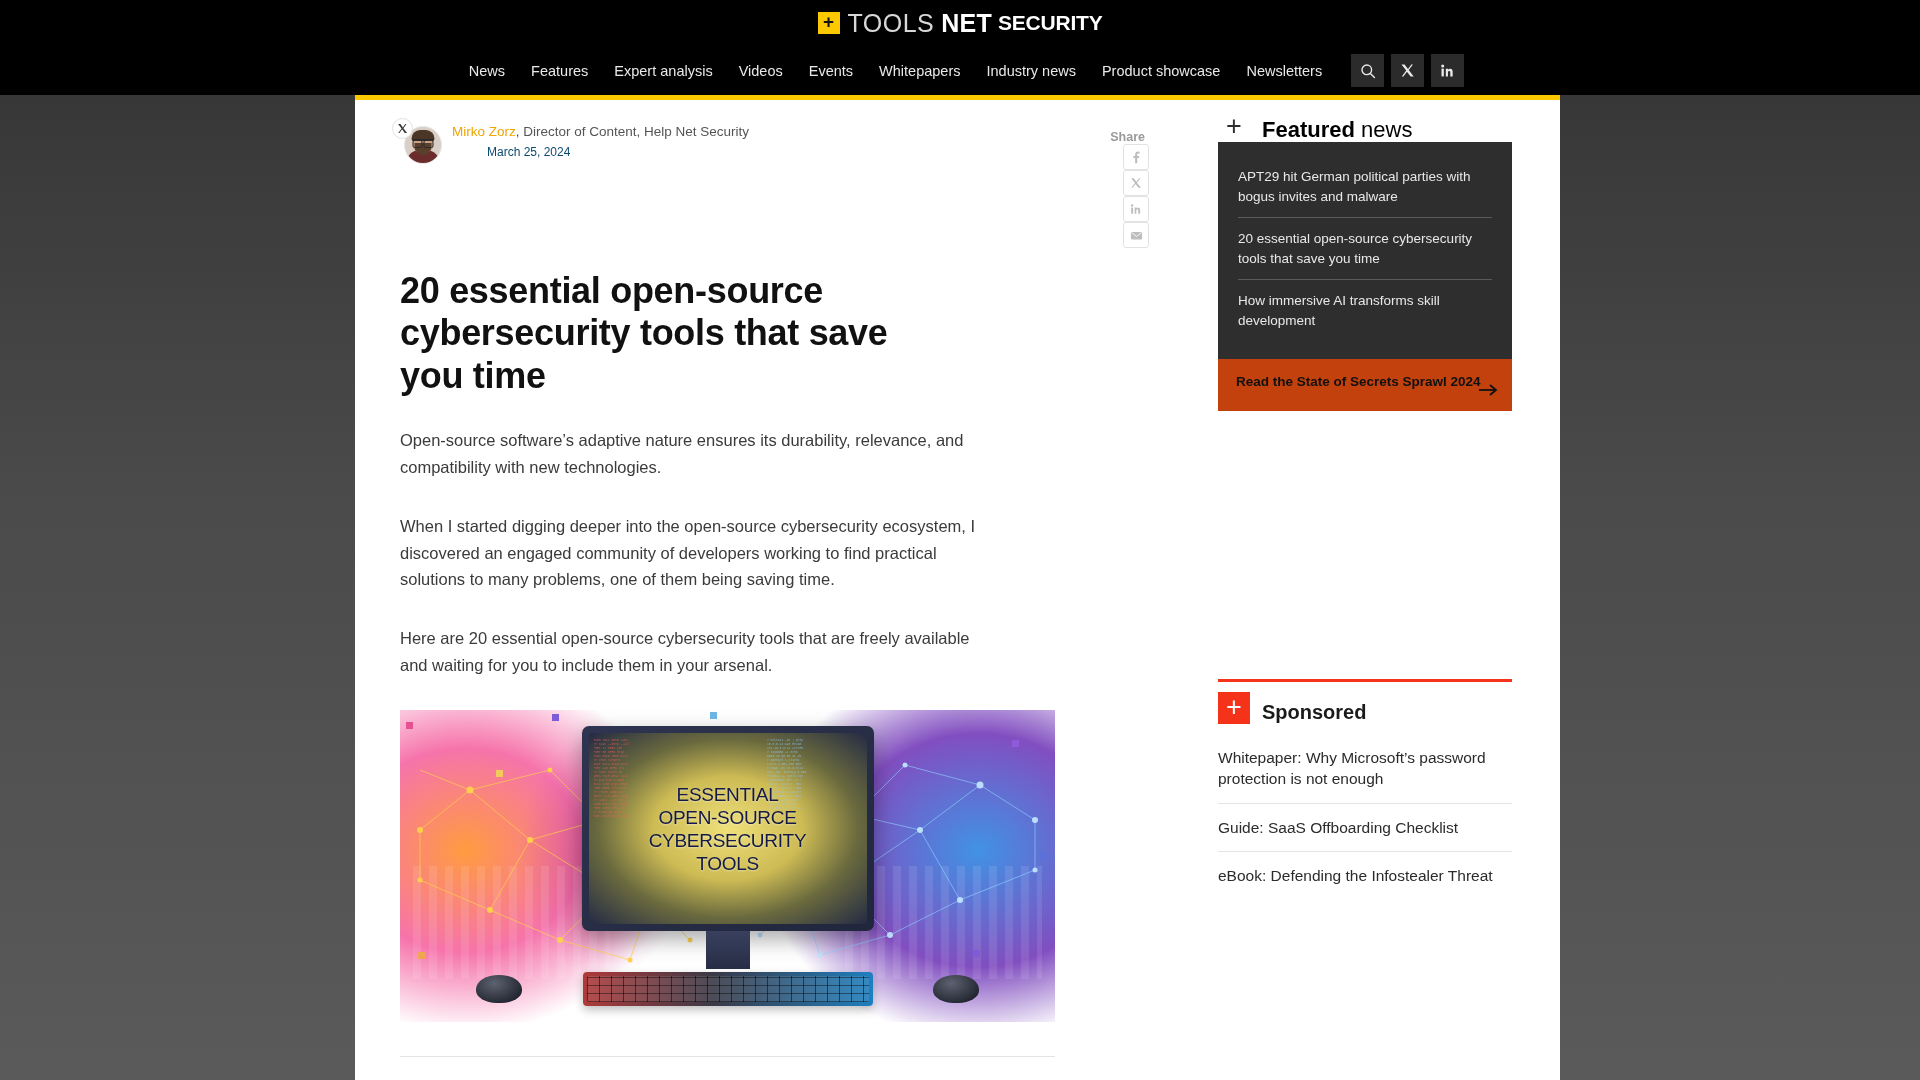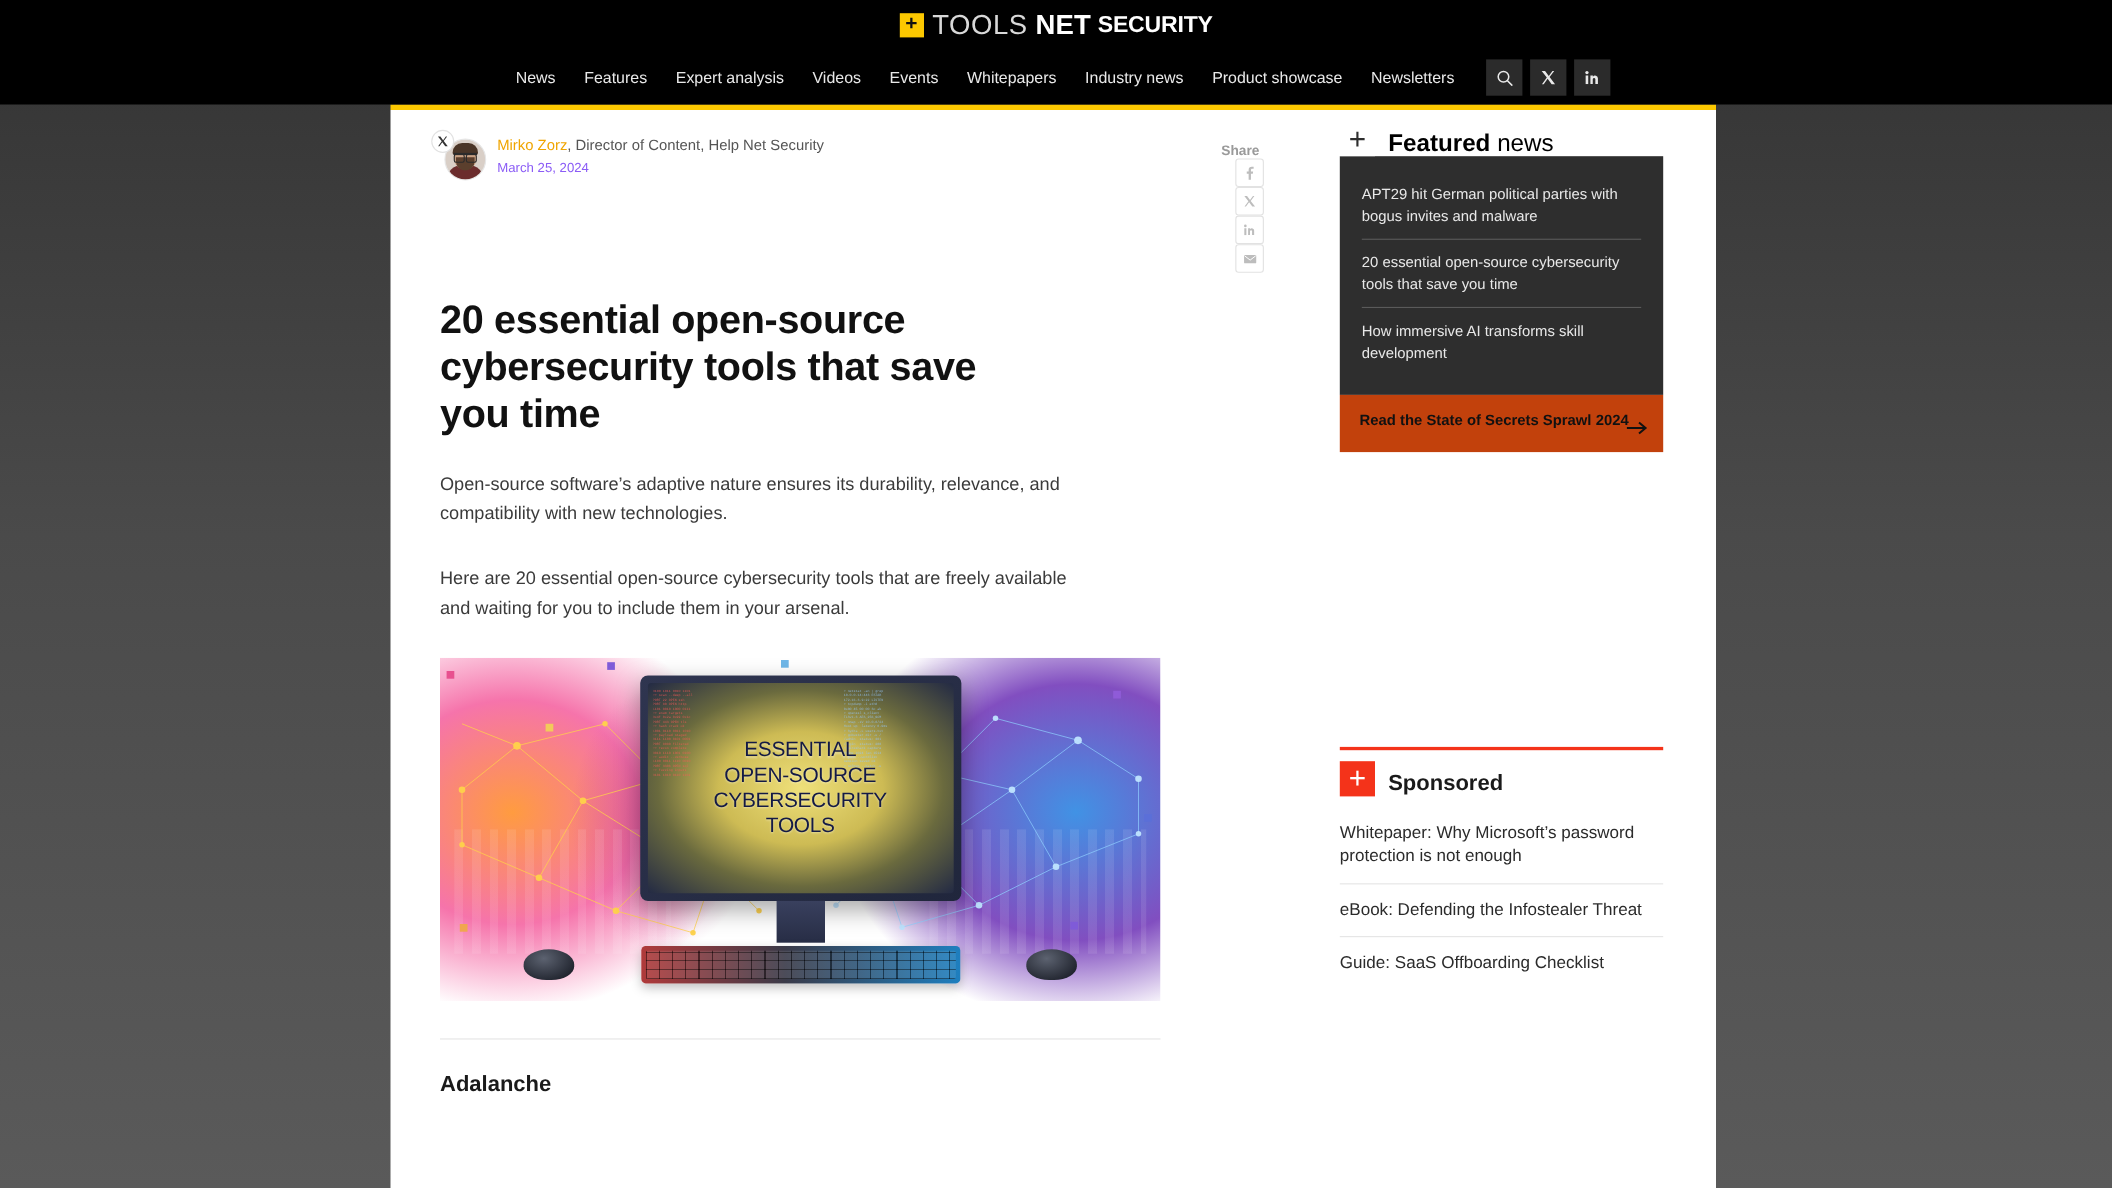--- a/index.html
+++ b/index.html
@@ -152,21 +152,21 @@
   .x-badge {
     position: absolute; top: -2px; left: -8px;
     width: 21px; height: 21px; border-radius: 50%;
     background: #fff; border: 1px solid #e2e2e2;
     display: flex; align-items: center; justify-content: center;
     z-index: 2;
   }
   .byline-text { padding-top: 3px; line-height: 1.35; }
   .byline-line { font-size: 13.5px; color: #555; }
   .author-link { color: #f0a500; cursor: pointer; }
-  .byline-date { font-size: 12px; color: #8b5cf6; margin-top: 3px; }
+  .byline-date { font-size: 12px; color: #0c4a6e; margin-top: 3px; margin-left: 35px; }
 
   .share { display: flex; align-items: center; padding-top: 10px; flex-direction: column; }
   .share-label { font-size: 12.5px; color: #9a9a9a; font-weight: 600; margin-right: 10px; }
   .share-btn {
     width: 26px; height: 26px;
     border: 1px solid #e2e2e2; border-radius: 3px;
     display: flex; align-items: center; justify-content: center;
     margin-left: 7px; cursor: pointer; background: #fff;
   }
 
@@ -437,20 +437,21 @@
                 <path d="M1.8 4.4 L8 9.2 L14.2 4.4" fill="none" stroke="#ffffff" stroke-width="1.1"></path>
               </svg>
             </div>
           </div>
         </div>
 
         <h1 class="headline">20 essential open-source cybersecurity tools that save you time</h1>
 
         <div class="body-text">
           <p>Open-source software’s adaptive nature ensures its durability, relevance, and compatibility with new technologies.</p>
+          <p>When I started digging deeper into the open-source cybersecurity ecosystem, I discovered an engaged community of developers working to find practical solutions to many problems, one of them being saving time.</p>
           <p>Here are 20 essential open-source cybersecurity tools that are freely available and waiting for you to include them in your arsenal.</p>
         </div>
 
         <div class="article-figure">
           <div class="illus">
             <div class="left-glow"></div>
             <div class="right-glow"></div>
             <div class="mid-warm"></div>
             <div class="city l"></div>
             <div class="city r"></div>
@@ -603,22 +604,22 @@
           <div style="padding-left:18px;">
             <div class="sponsored-rule"></div>
           </div>
           <div class="sb-head" style="height:42px;">
             <div class="sb-plus red">+</div>
             <div class="sp-title">Sponsored</div>
           </div>
           <div style="padding-left:18px;">
             <div class="sponsored-list">
               <div class="sp-item">Whitepaper: Why Microsoft’s password protection is not enough</div>
+              <div class="sp-item">Guide: SaaS Offboarding Checklist</div>
               <div class="sp-item">eBook: Defending the Infostealer Threat</div>
-              <div class="sp-item">Guide: SaaS Offboarding Checklist</div>
             </div>
           </div>
         </div>
 
       </div>
     </div>
   </div>
 </div>
 
 </body></html>

